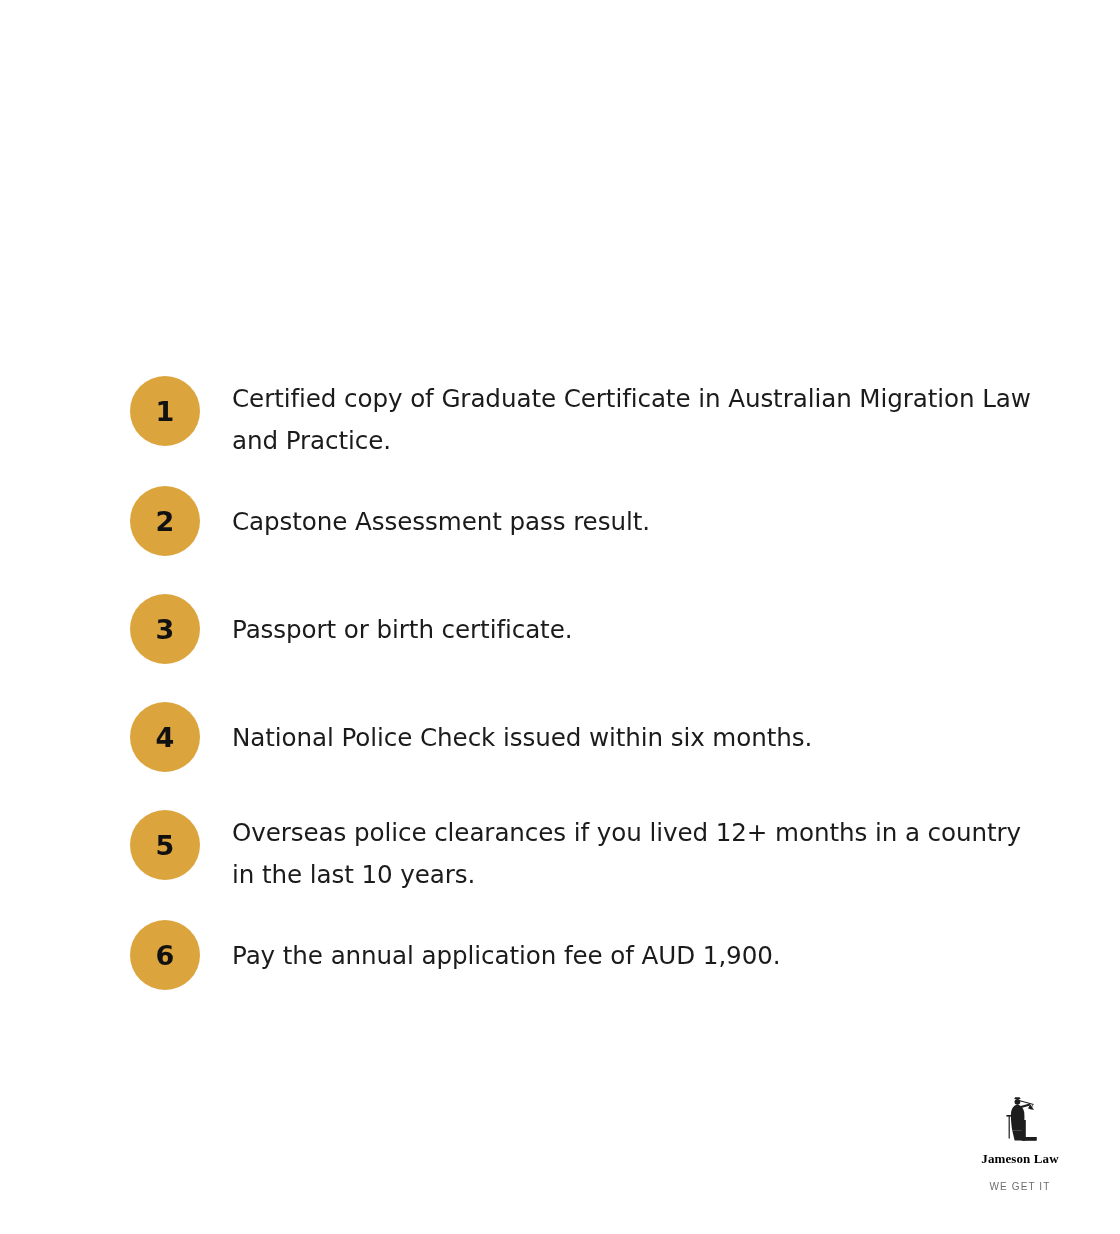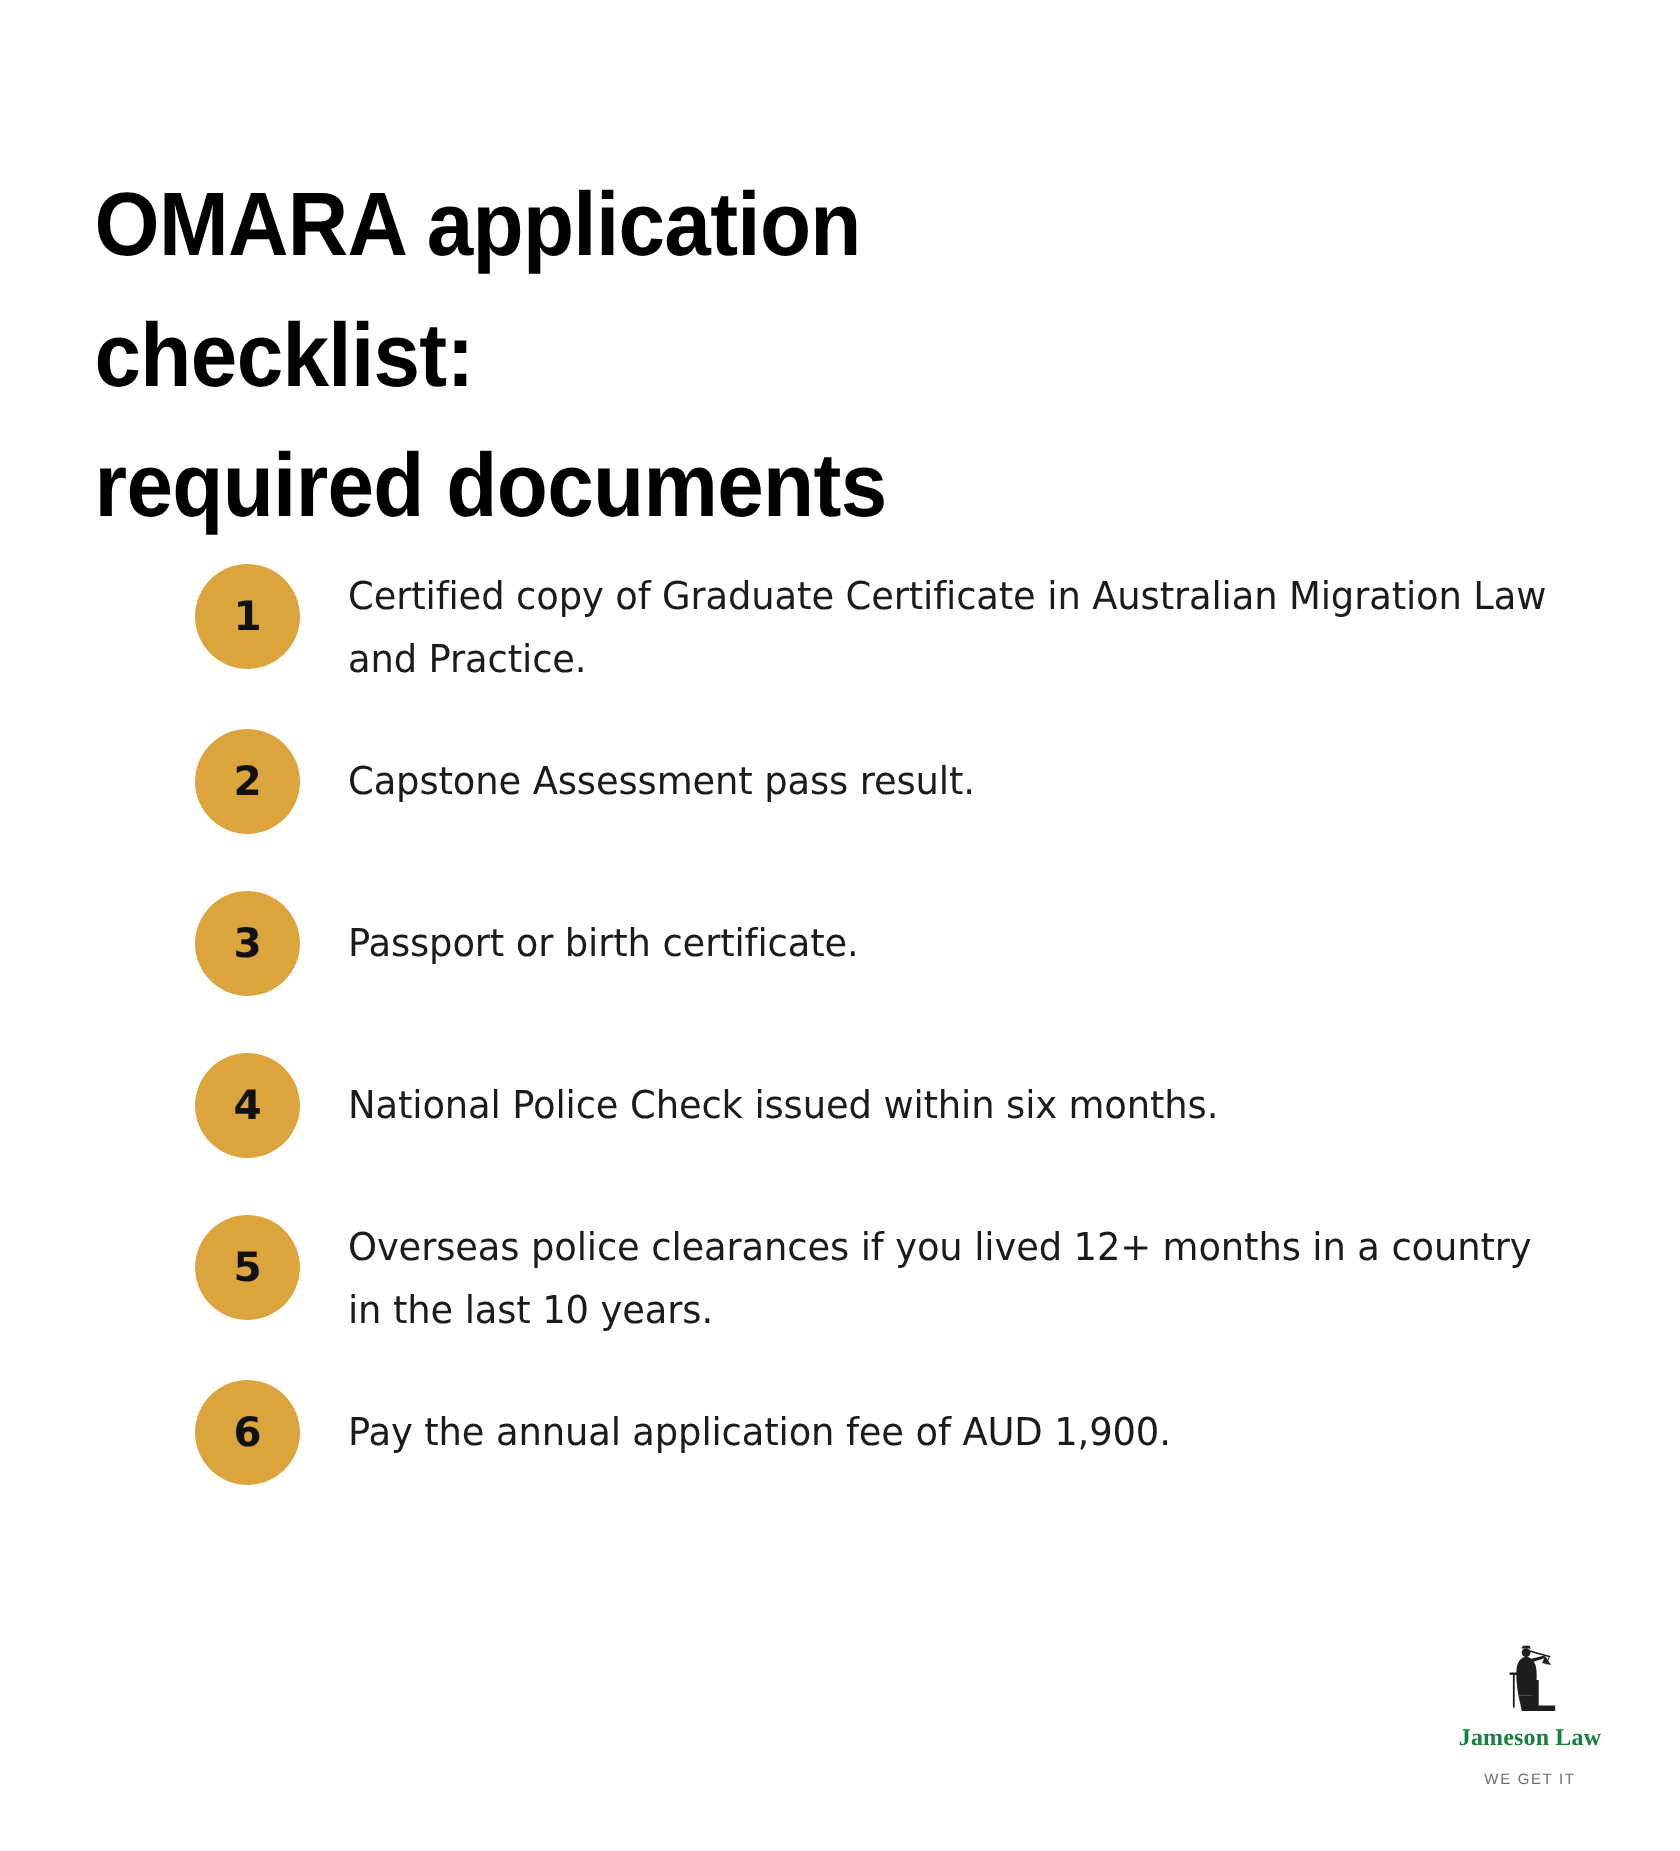--- a/index.html
+++ b/index.html
@@ -119,45 +119,41 @@
     display: block;
     margin: 0 auto;
     width: 56px;
     height: 56px;
   }
   .logo-wordmark {
     display: block;
     margin-top: 1px;
     font-family: "Liberation Serif", serif;
     font-weight: bold;
-    font-size: 16px;
+    font-size: 13px;
     line-height: 16px;
-    color: #15803d;
+    color: #000000;
     letter-spacing: 0.1px;
   }
   .logo-tagline {
     display: block;
     margin-top: 14px;
     font-family: "Liberation Sans", sans-serif;
     font-weight: normal;
     font-size: 10px;
     line-height: 11px;
     color: #6e6e6e;
     letter-spacing: 1.1px;
   }
 </style>
 </head>
 <body>
 
 <div class="infographic">
 
-  <div class="title-block">
-    <h1 class="title">OMARA application checklist:
-required documents</h1>
-  </div>
 
   <ul class="checklist">
 
     <li class="item two-line">
       <span class="badge">1</span>
       <span class="item-text">Certified copy of Graduate Certificate in Australian Migration Law and Practice.</span>
     </li>
 
     <li class="item one-line">
       <span class="badge">2</span>

